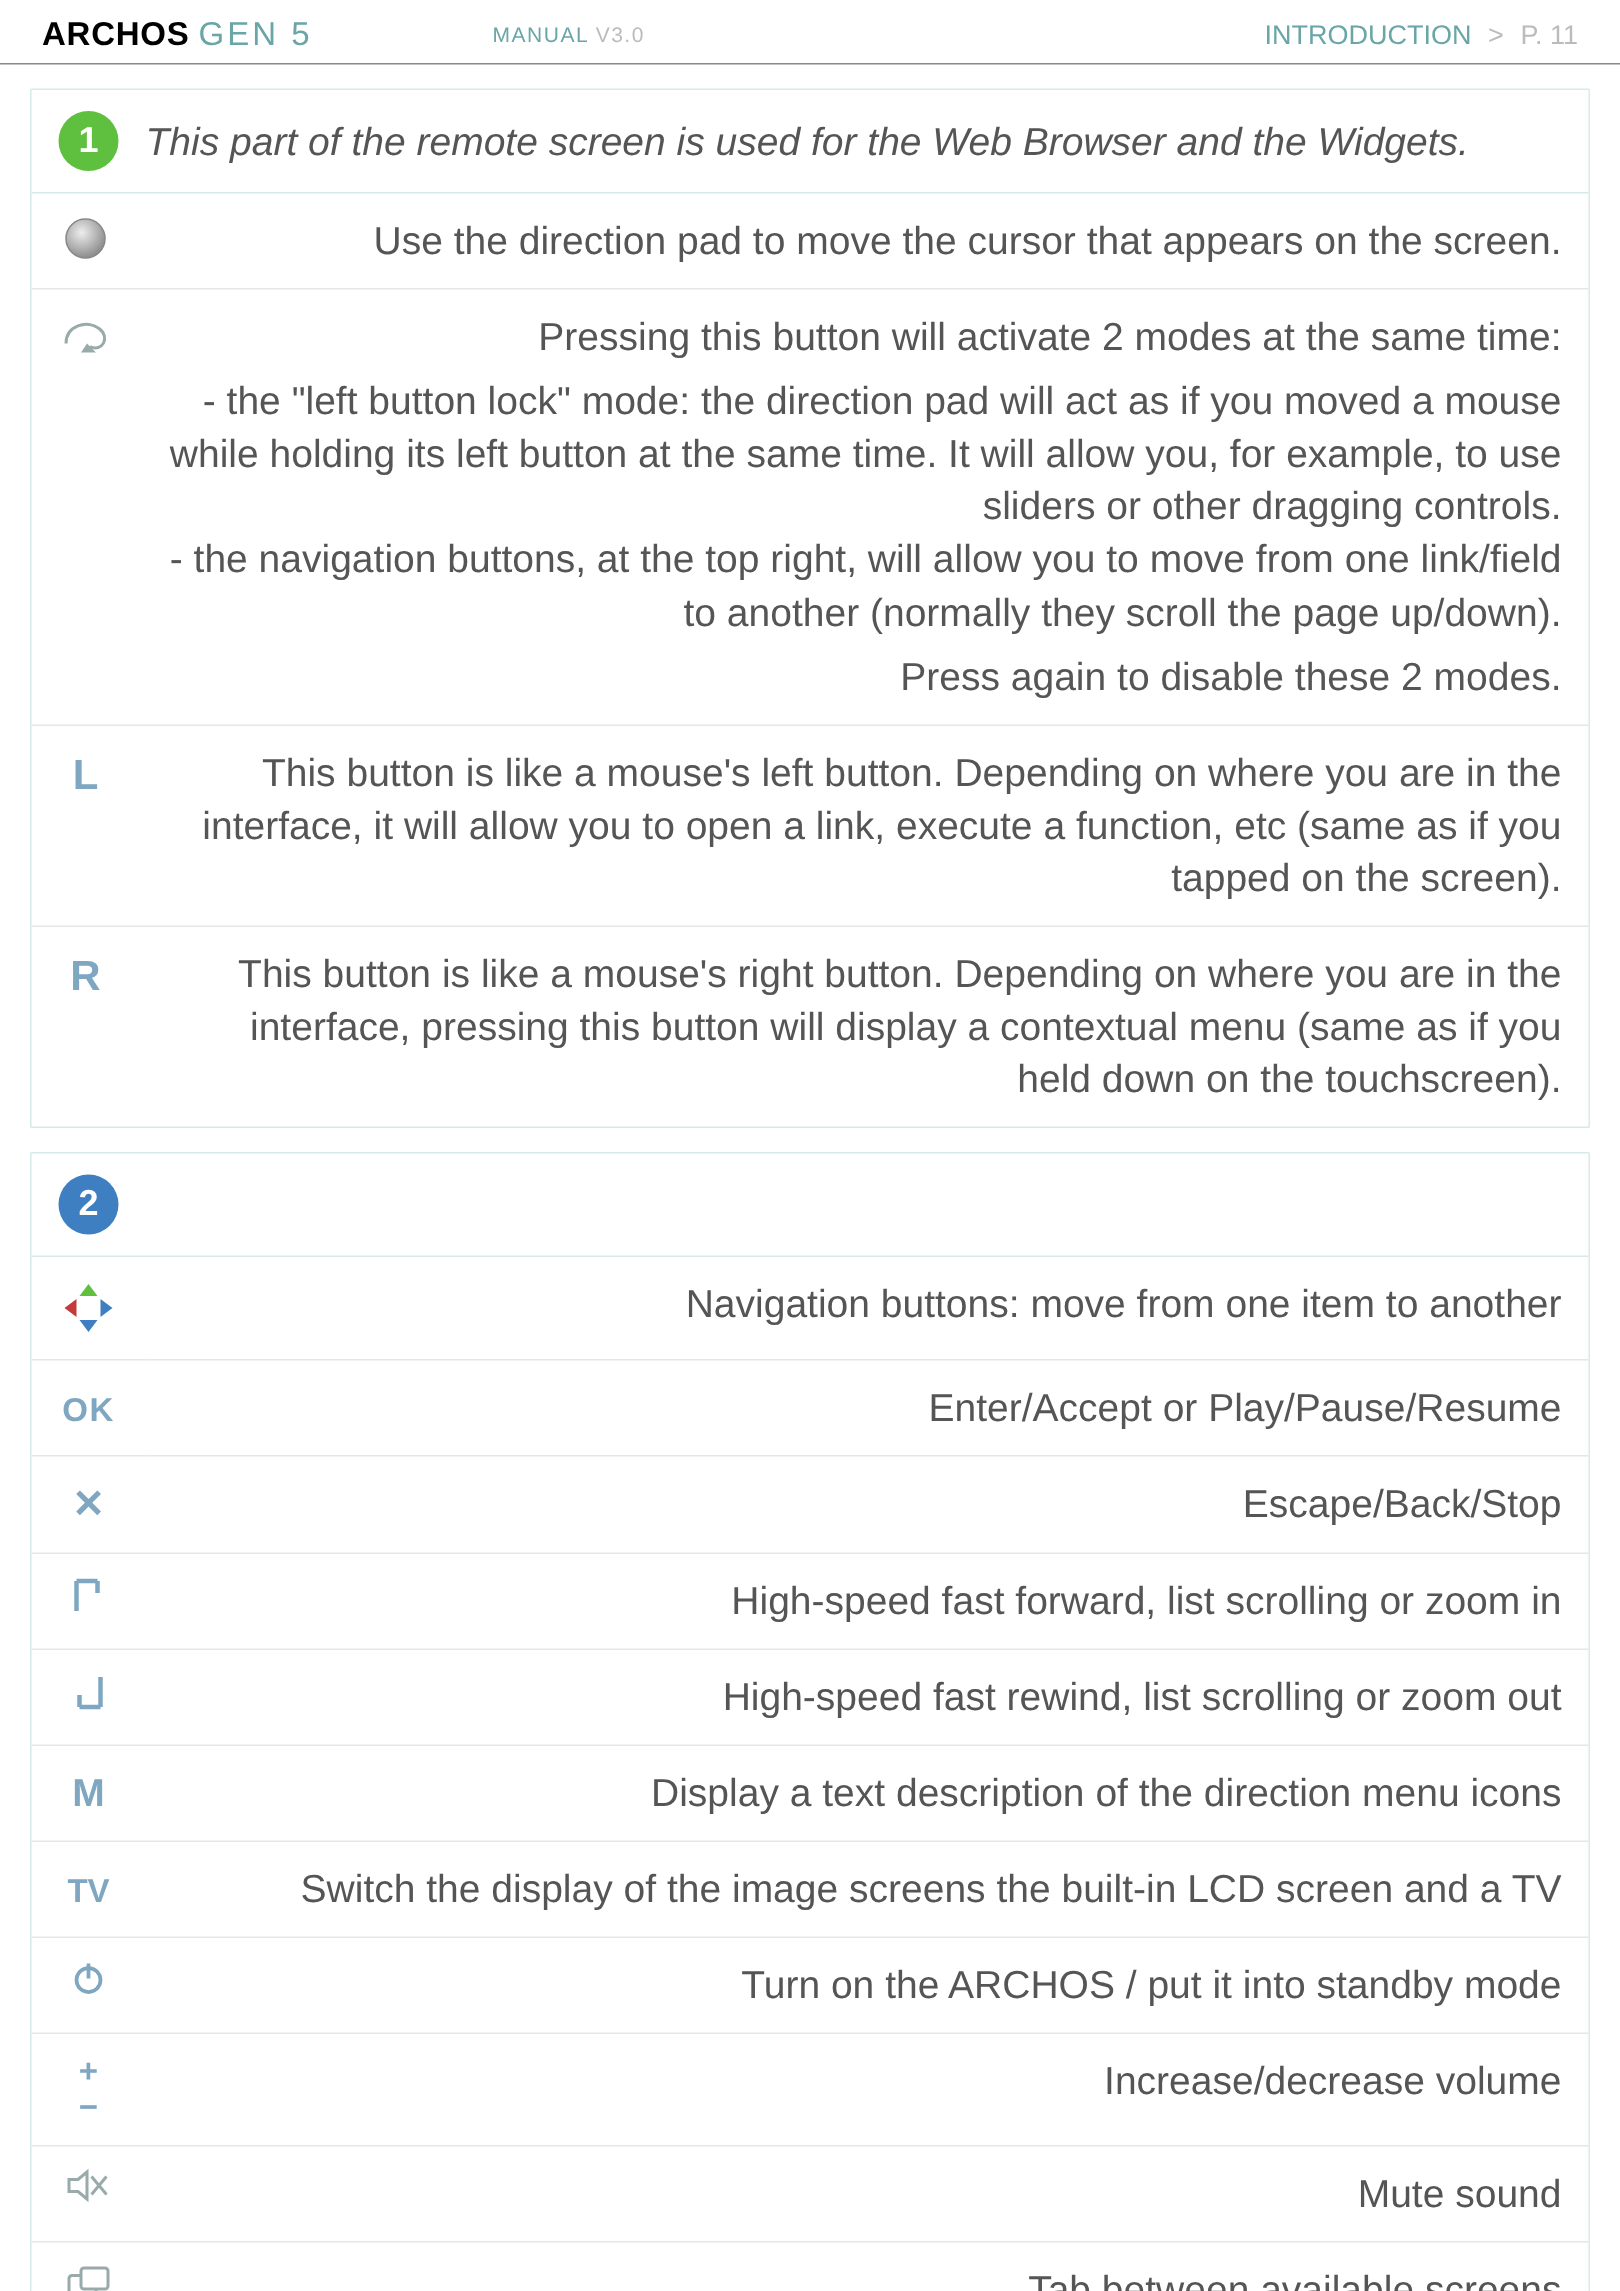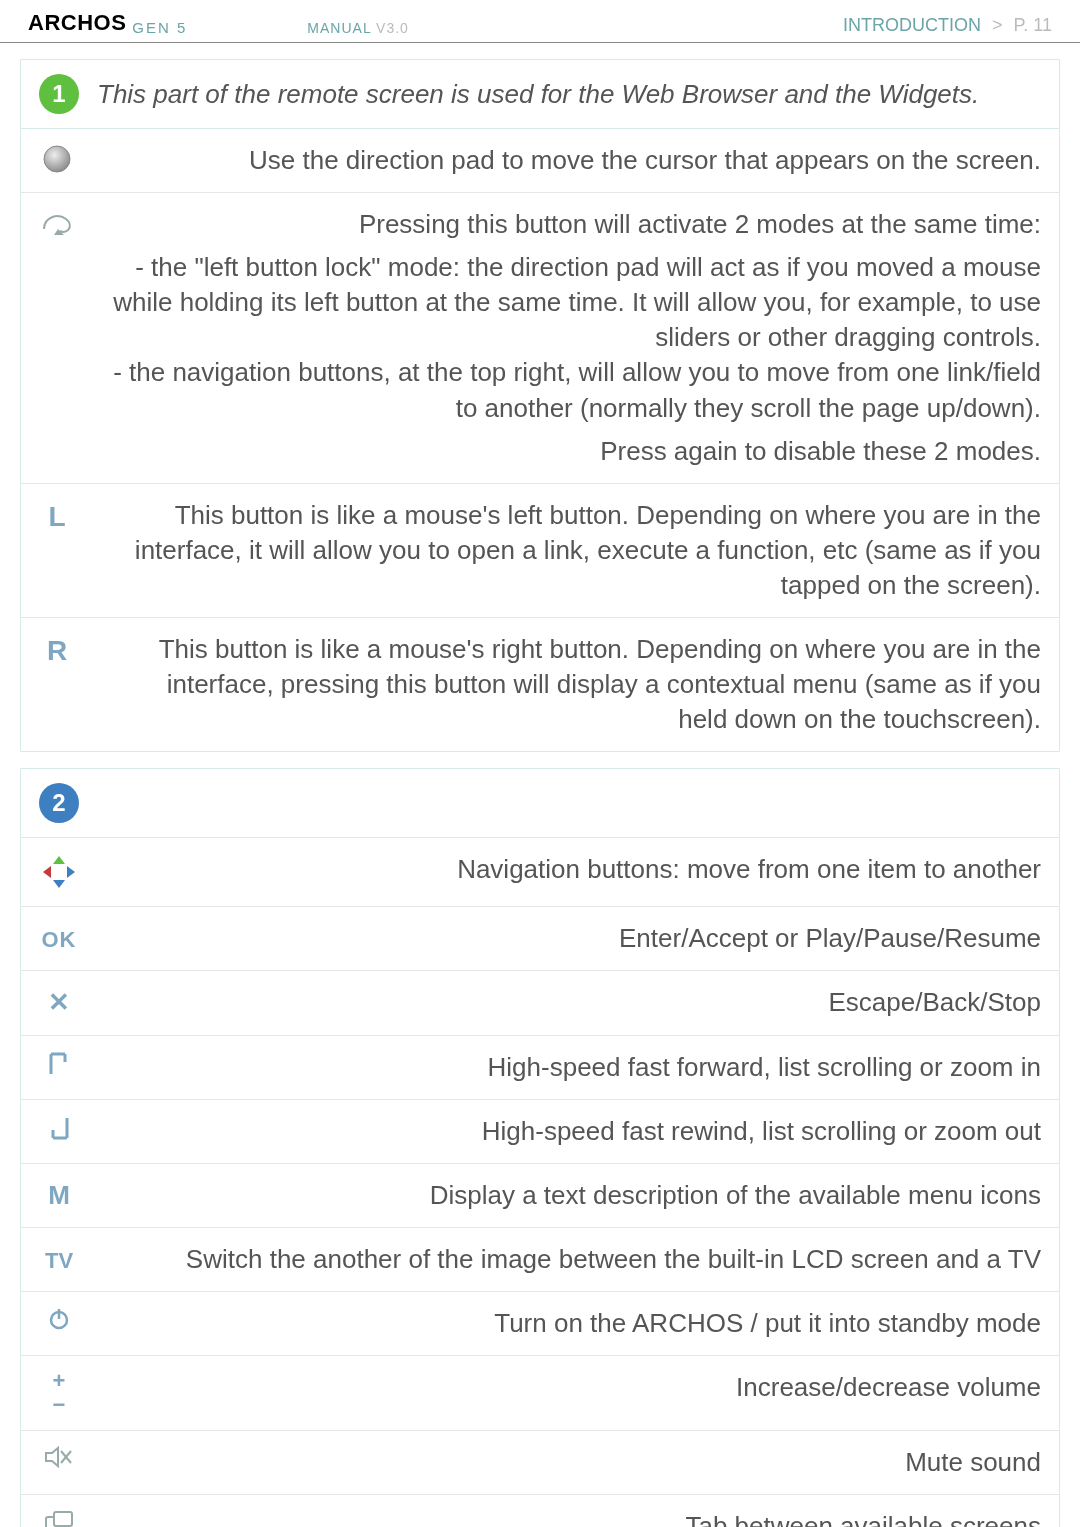--- a/index.html
+++ b/index.html
@@ -17,26 +17,26 @@
   body {
     margin: 0;
     font-family: "Trebuchet MS", "Segoe UI", Arial, sans-serif;
     background: #ffffff;
     color: var(--gray-text);
     width: 1080px;
   }
   
   .header {
     display:flex;
-    align-items:flex-end;
+    align-items:center;
     padding: 10px 28px 6px 28px;
     border-bottom: 1px solid #888;
   }
   .brand-strong { font-family: Arial, sans-serif; font-weight:900; color:#000; font-size:22px; letter-spacing:0.5px;}
-  .brand-gen { color: var(--teal); font-size:15px; margin-left:6px; font-weight:400; letter-spacing:2px;}
+  .brand-gen { color: var(--teal); font-size:22px; margin-left:6px; font-weight:400; letter-spacing:2px;}
   .manual { color: var(--teal); font-size:14px; letter-spacing:1px; margin-left:120px;}
   .manual-ver { color: var(--light-gray); }
   .page-loc { margin-left:auto; color: var(--teal); font-size:18px;}
   .page-loc .gt { color: var(--light-gray); margin:0 6px;}
   .page-loc .pg { color: var(--light-gray);}
   
   .panel {
     margin: 16px 20px;
     border: 1px solid var(--border);
     border-radius: 1px;
@@ -194,25 +194,25 @@
     <tr>
       <td class="icon-cell">
         <svg width="28" height="28" viewBox="0 0 28 28">
               <path d="M22 24 L22 4 M22 24 L8 24 M8 24 L8 16" fill="none" stroke="#7fa7c2" stroke-width="3"></path>
             </svg>
       </td>
       <td>High-speed fast rewind, list scrolling or zoom out</td>
     </tr>
     <tr>
       <td class="icon-cell"><span class="m-icon">M</span></td>
-      <td>Display a text description of the available menu icons</td>
+      <td>Display a text description of the direction menu icons</td>
     </tr>
     <tr>
       <td class="icon-cell"><span class="tv">TV</span></td>
-      <td>Switch the another of the image between the built-in LCD screen and a TV</td>
+      <td>Switch the display of the image screens the built-in LCD screen and a TV</td>
     </tr>
     <tr>
       <td class="icon-cell">
         <svg width="26" height="26" viewBox="0 0 26 26">
               <circle cx="13" cy="14" r="8" fill="none" stroke="#7fa7c2" stroke-width="2.5"></circle>
               <line x1="13" y1="3" x2="13" y2="13" stroke="#7fa7c2" stroke-width="2.5"></line>
             </svg>
       </td>
       <td>Turn on the ARCHOS / put it into standby mode</td>
     </tr>

